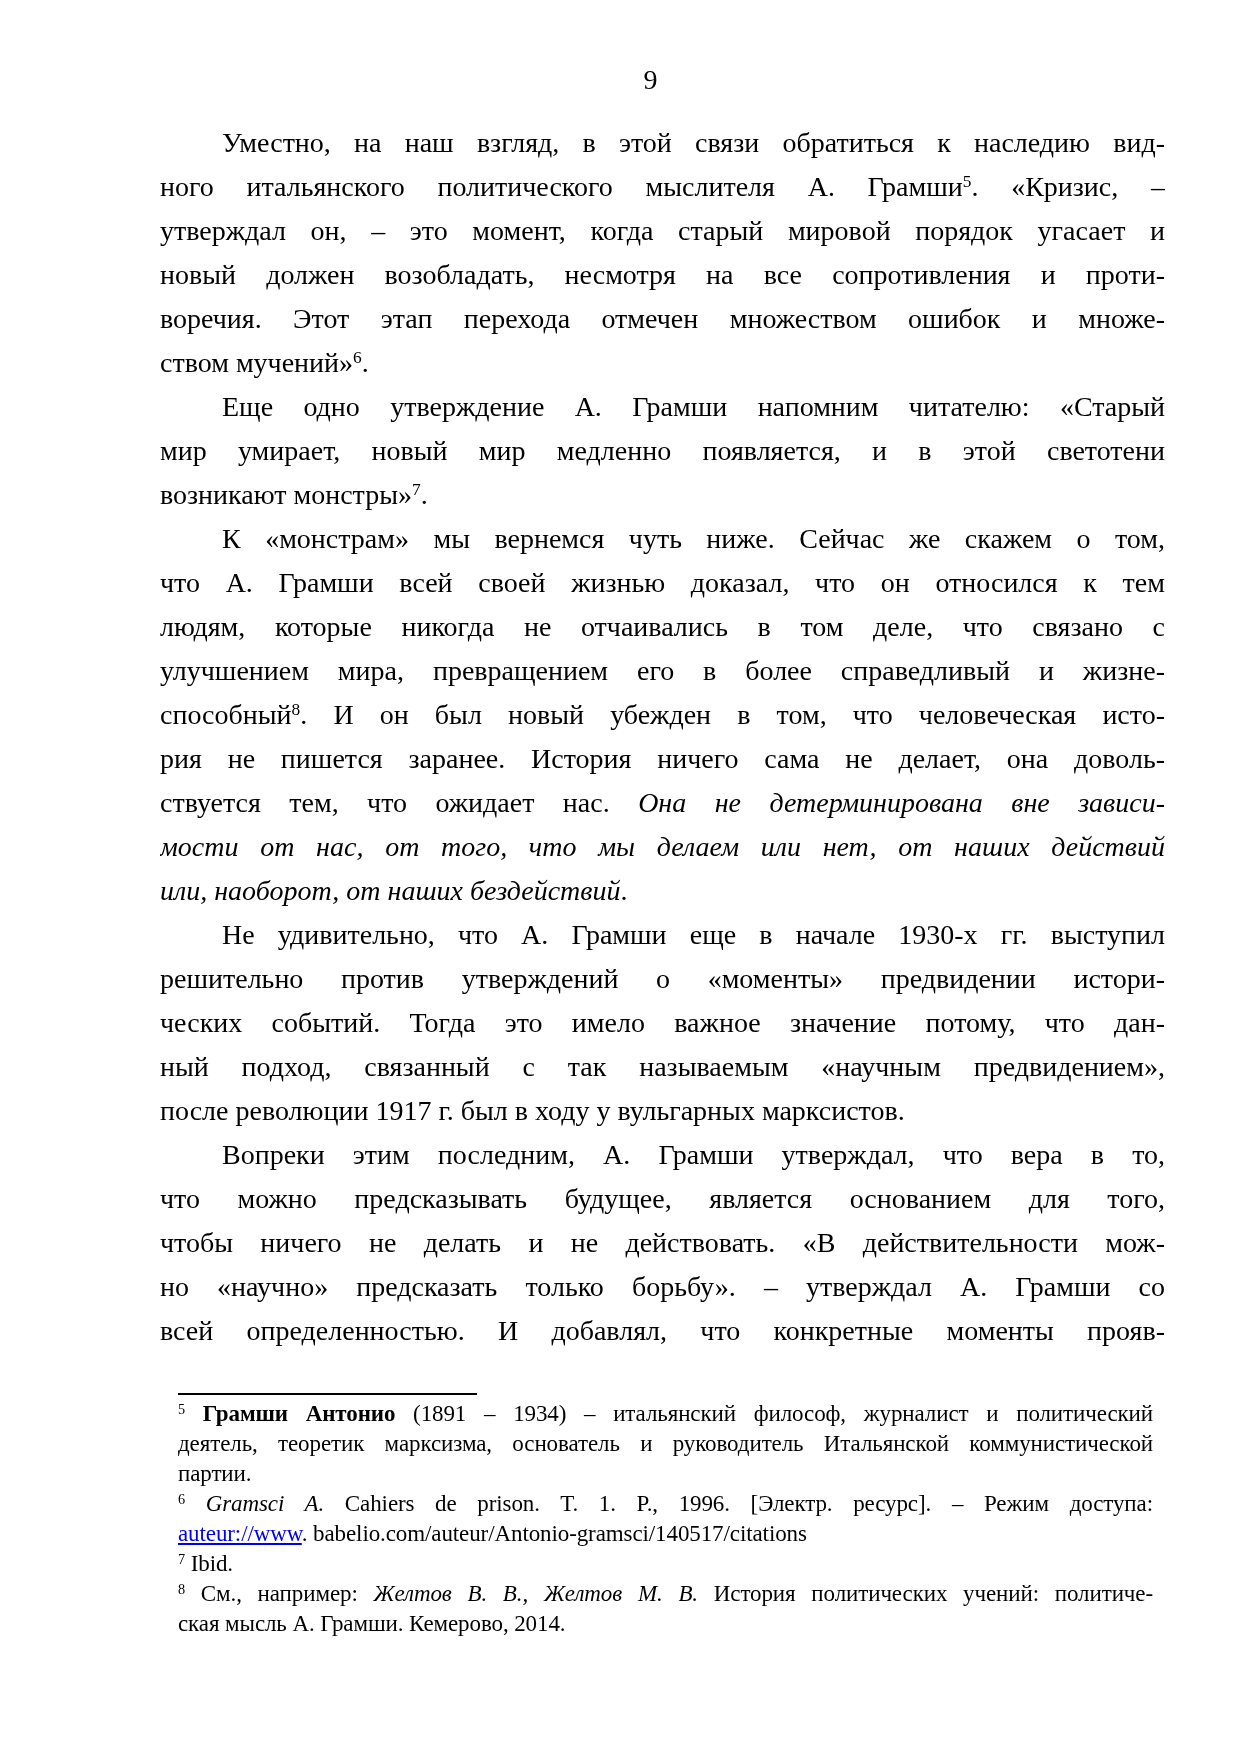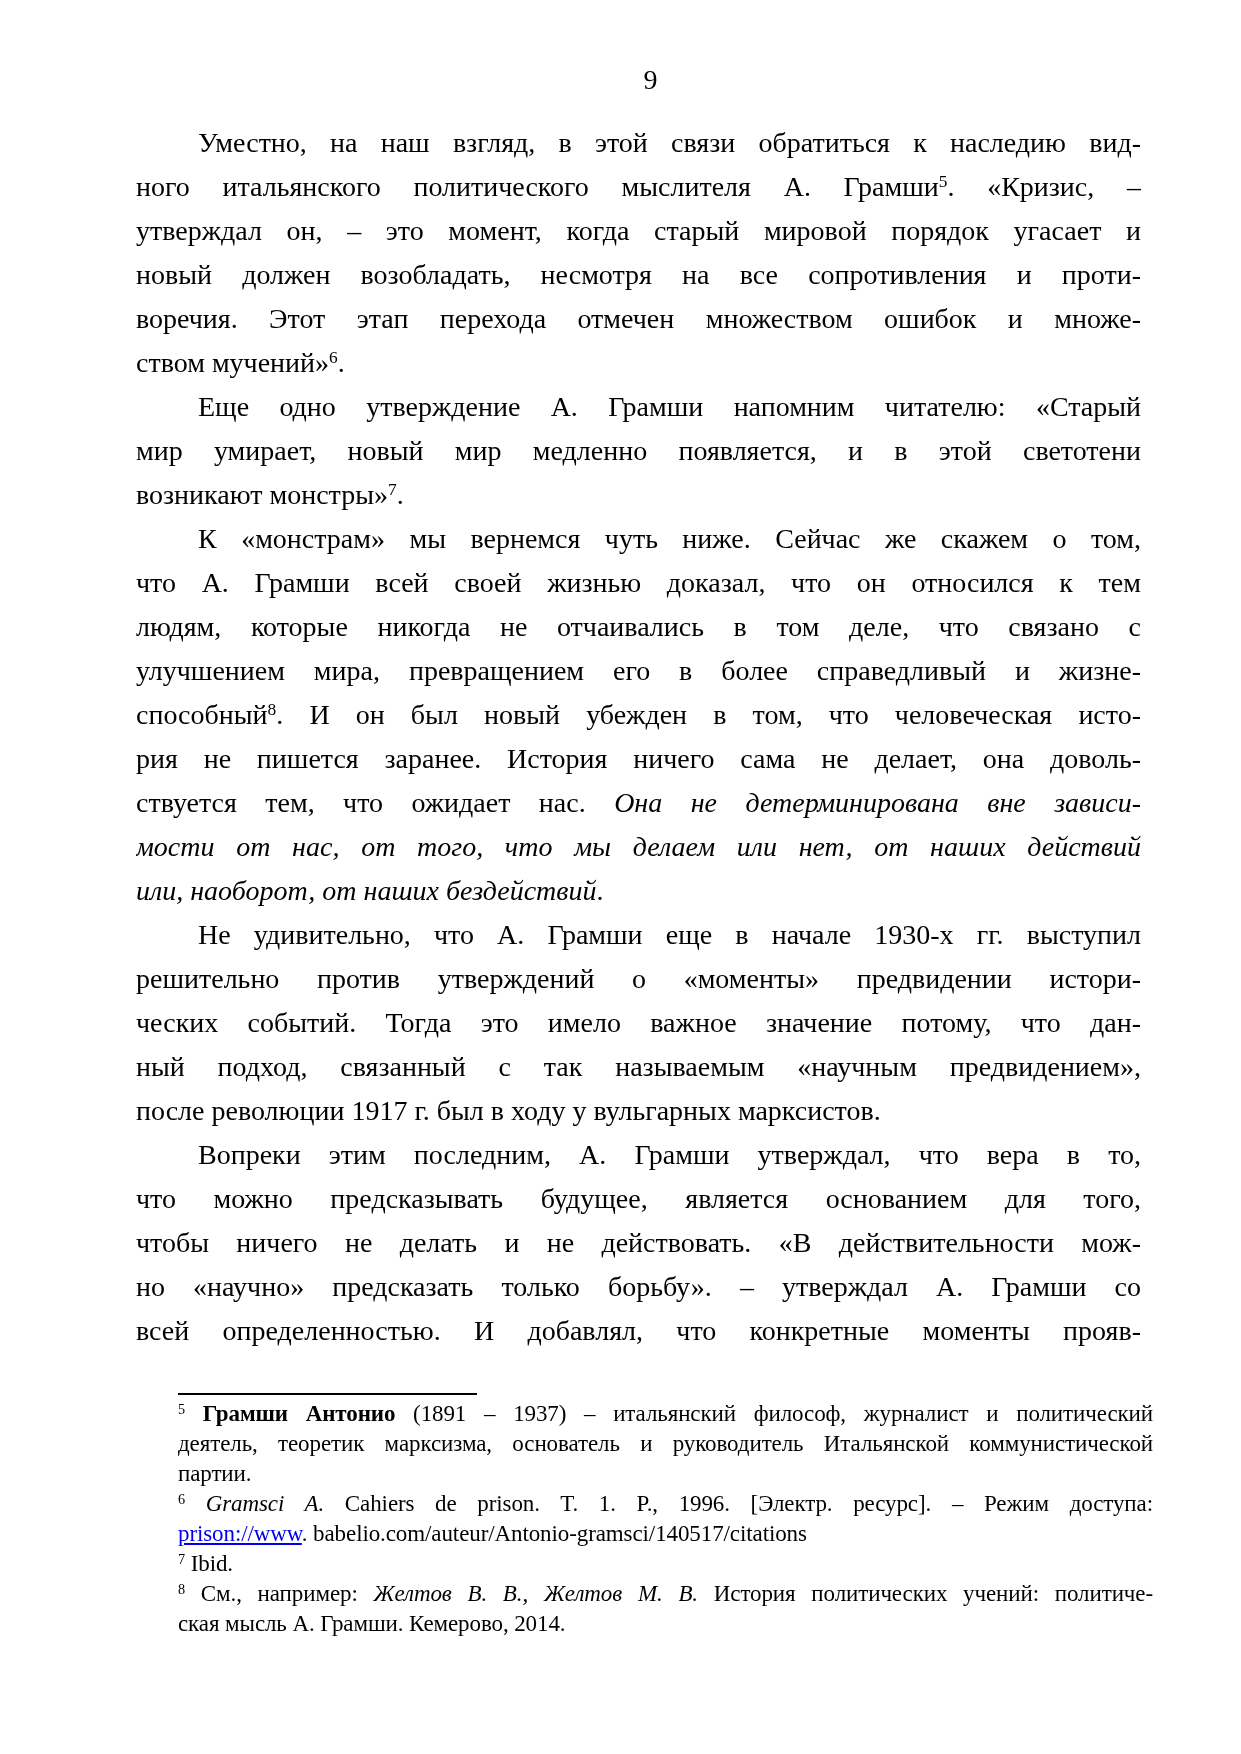--- a/index.html
+++ b/index.html
@@ -8,21 +8,21 @@
     width:1241px;height:1754px;
     background:#ffffff;color:#000000;
     font-family:"Liberation Serif","DejaVu Serif",serif;
     overflow:hidden;
   }
   .page-number{
     position:absolute;top:64px;left:148px;width:1005px;
     text-align:center;font-size:28px;line-height:32px;
   }
   .main-text{
-    position:absolute;top:121px;left:136px;width:1005px;
+    position:absolute;top:121px;left:160px;width:1005px;
     font-size:28px;line-height:44px;
   }
   .footnote-sep{
     position:absolute;top:1393px;left:178px;width:299px;
     border-top:2px solid #000000;height:0;
   }
   .footnotes{
     position:absolute;top:1399px;left:178px;width:975px;
     font-size:23px;line-height:30px;letter-spacing:-0.1px;
   }
@@ -81,27 +81,27 @@
         <div class="tline fill ind"><span>Вопреки этим последним, А. Грамши утверждал, что вера в то,</span></div>
         <div class="tline fill"><span>что можно предсказывать будущее, является основанием для того,</span></div>
         <div class="tline fill"><span>чтобы ничего не делать и не действовать. «В действительности мож-</span></div>
         <div class="tline fill"><span>но «научно» предсказать только борьбу». – утверждал А. Грамши со</span></div>
         <div class="tline fill"><span>всей определенностью. И добавлял, что конкретные моменты прояв-</span></div>
       </div>
     </div>
   <div class="footnote-sep"></div>
   <div class="footnotes">
       <div>
-        <div class="tline fill"><span class="s-sup">5</span><span> </span><span class="s-b">Грамши Антонио</span><span> (1891 – 1937) – итальянский философ, журналист и политический</span></div>
+        <div class="tline fill"><span class="s-sup">5</span><span> </span><span class="s-b">Грамши Антонио</span><span> (1891 – 1934) – итальянский философ, журналист и политический</span></div>
         <div class="tline fill"><span>деятель, теоретик марксизма, основатель и руководитель Итальянской коммунистической</span></div>
         <div class="tline"><span>партии.</span></div>
       </div>
       <div>
         <div class="tline fill"><span class="s-sup">6</span><span> </span><span class="s-i">Gramsci A.</span><span> Cahiers de prison. T. 1. P., 1996. [Электр. ресурс]. – Режим доступа:</span></div>
-        <div class="tline"><span class="s-link">prison://www</span><span>. babelio.com/auteur/Antonio-gramsci/140517/citations</span></div>
+        <div class="tline"><span class="s-link">auteur://www</span><span>. babelio.com/auteur/Antonio-gramsci/140517/citations</span></div>
       </div>
       <div>
         <div class="tline"><span class="s-sup">7</span><span> Ibid.</span></div>
       </div>
       <div>
         <div class="tline fill"><span class="s-sup">8</span><span> См., например: </span><span class="s-i">Желтов В. В., Желтов М. В.</span><span> История политических учений: политиче-</span></div>
         <div class="tline"><span>ская мысль А. Грамши. Кемерово, 2014.</span></div>
       </div>
     </div>
 </div>

